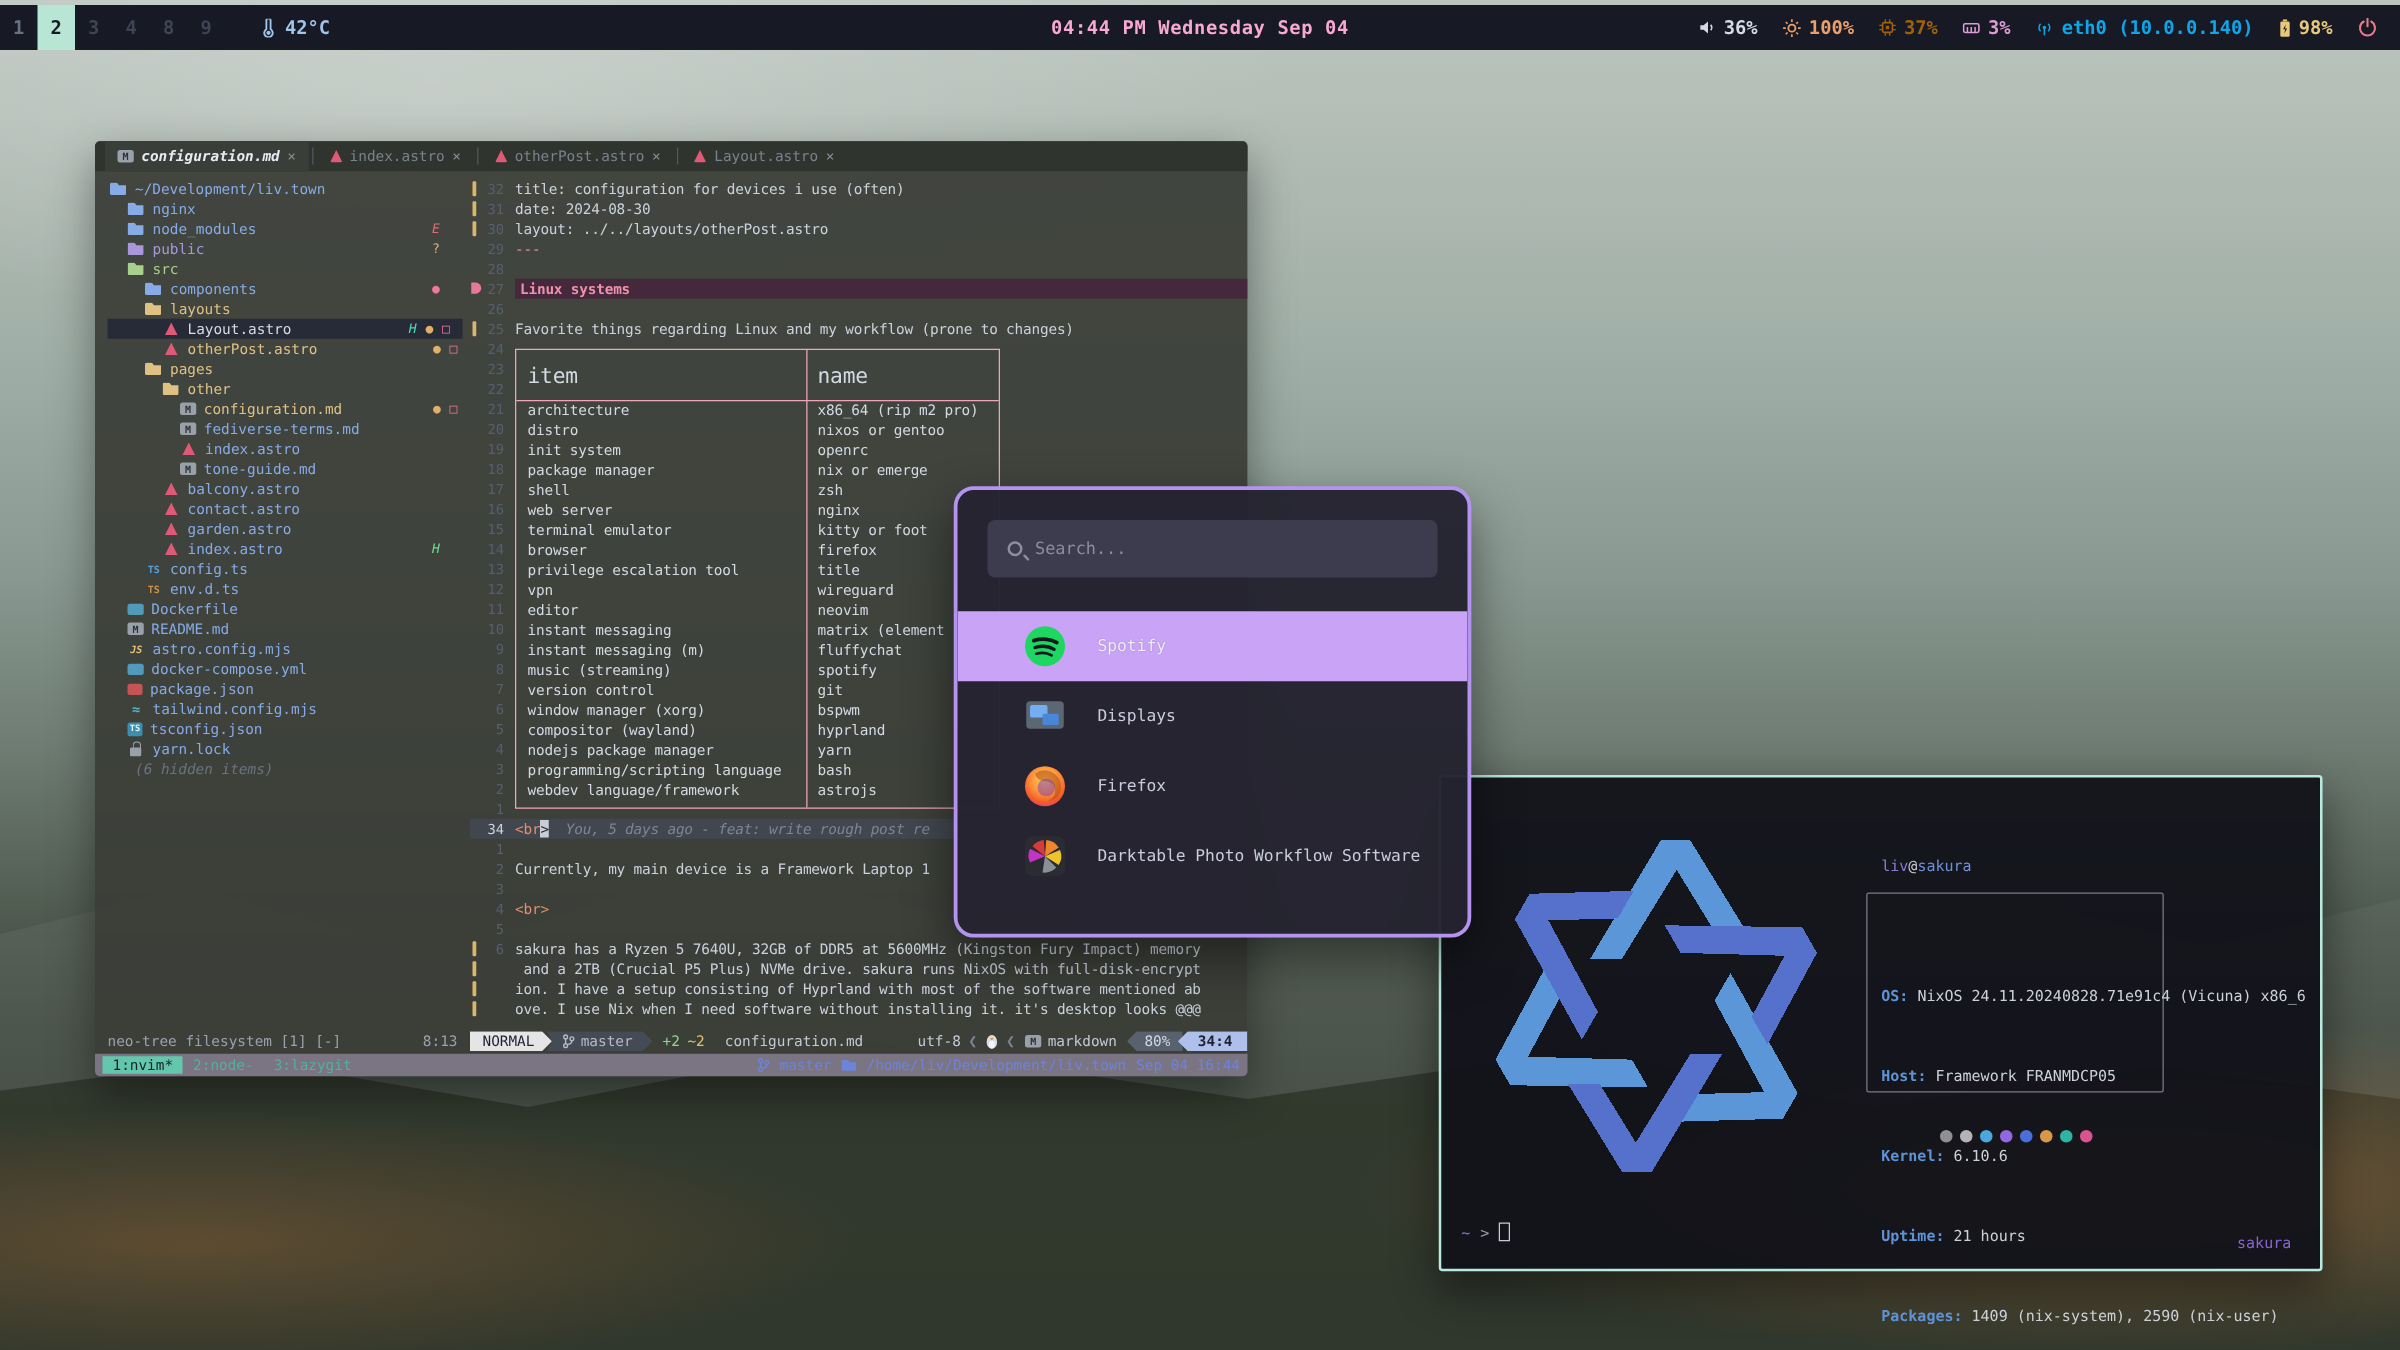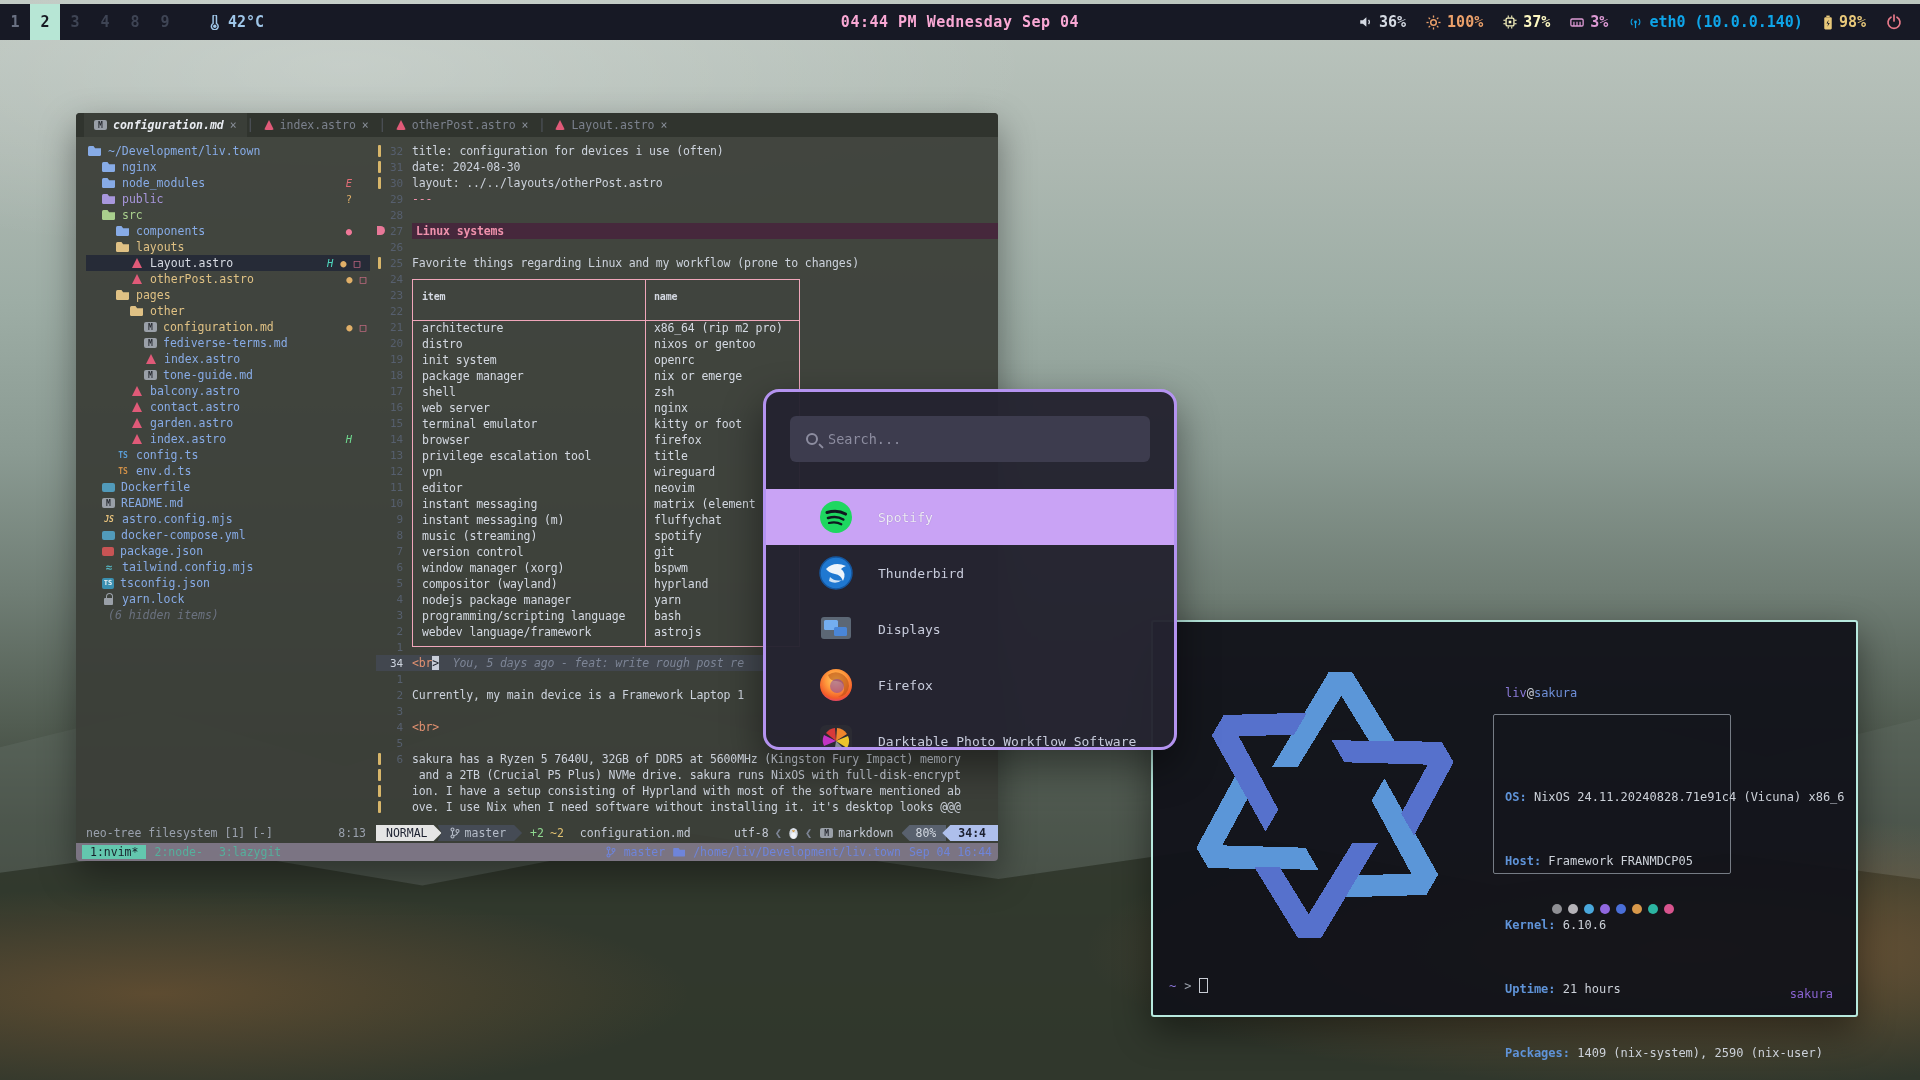--- a/index.html
+++ b/index.html
@@ -22,21 +22,21 @@
     display:flex; align-items:center; color:#d5dae3; font-size:15px; z-index:50; }
   .ws { display:flex; height:100%; }
   .ws-cell { width:30px; height:100%; display:flex; align-items:center; justify-content:center; font-weight:bold; color:#3e4454; cursor:default; }
   .ws-cell[data-st="visible"] { color:#6a7183; }
   .ws-cell[data-st="active"] { background:#b7e6d5; color:#171922; }
   .temp { display:flex; align-items:center; gap:7px; margin-left:28px; color:#9fc6e8; font-weight:bold; }
   .clock { position:absolute; left:50%; transform:translateX(-50%); font-weight:bold; color:#f9a8d4; letter-spacing:.5px; }
   .indics { margin-left:auto; display:flex; align-items:center; gap:20px; padding-right:18px; font-weight:bold; }
   .ind { display:flex; align-items:center; gap:6px; }
   .ind svg { display:block; }
-  .ind-vol { color:#d5dae3; } .ind-bri { color:#eba06a; } .ind-cpu { color:#fef9c3; }
+  .ind-vol { color:#d5dae3; } .ind-bri { color:#eba06a; } .ind-cpu { color:#a16207; }
   .ind-mem { color:#dd9ad4; } .ind-net { color:#0ea5e9; } .ind-bat { color:#e8c87a; } .ind-pow { color:#e87a8a; }
 
   
   .ed-win { position:absolute; left:76px; top:113px; width:922px; height:748px; background:rgba(58,62,55,.94);
     border-radius:4px; box-shadow:0 14px 36px rgba(0,0,0,.4); z-index:10; display:flex; flex-direction:column; color:#c9ceda; }
   .tabbar { height:24px; background:#30342e; border-radius:4px 4px 0 0; display:flex; align-items:center; font-size:11.5px; padding-left:8px; }
   .tab { display:flex; align-items:center; gap:6px; padding:0 10px; height:100%; color:#7b818d; cursor:pointer; }
   .tab[data-active="true"] { background:#3a3e38; color:#e8ebf0; font-weight:bold; font-style:italic; }
   .tab .tclose { color:#8a909a; font-style:normal; font-weight:normal; }
   .tabsep { color:#565b66; }
@@ -98,21 +98,21 @@
   .tagtxt { color:#e09070; }
   .cursor { background:#c8cdd8; color:#22252c; }
   .blame { color:#7d8596;font-style:italic; }
 
   
   .sectionB { display:flex; }
   .gcol .eln { }
   .mdtable { position:relative; margin-top:8px; width:388px; height:368px; border:1px solid #f0a6ba; color:#d4d9e2; }
   .mdtable .vdiv { position:absolute; top:0; bottom:0; left:232px; width:0; border-left:1px solid #f0a6ba; }
   .mdtable .hdiv { position:absolute; left:0; right:0; top:40px; height:0; border-top:1px solid #f0a6ba; }
-  .mdtable .th { position:absolute; top:11px; font-size:10px;font-weight:bold; }
+  .mdtable .th { position:absolute; top:11px; font-size:17px; }
   .mdtable .th1 { left:9px; } .mdtable .th2 { left:241px; }
   .trows { position:absolute; top:40px; left:0; right:0; }
   .trow { height:16px; display:flex; align-items:center; white-space:pre; }
   .trow .c1 { width:232px; padding-left:9px; overflow:hidden; flex-shrink:0; }
   .trow .c2 { padding-left:9px; overflow:hidden; }
 
   
   .statusrow { height:16px; display:flex; font-size:11.5px; align-items:stretch; }
   .nt-status { width:300px; flex-shrink:0; display:flex; align-items:center; color:#9aa1ad; padding:0 10px;gap:16px; }
   .nt-status .rt { margin-left:auto; }
@@ -974,29 +974,20 @@
   </div>
   <div class="llist">
     <div class="lrow" data-sel="true">
       <svg class="appicon" viewBox="0 0 36 36">
         <circle cx="18" cy="18" r="16" fill="#1ed760"></circle>
         <path d="M9 13.5 c6.5-2 14-1.2 18.5 1.6" stroke="#101820" stroke-width="3" fill="none" stroke-linecap="round"></path>
         <path d="M10 19 c5.5-1.6 11.5-0.9 15.3 1.5" stroke="#101820" stroke-width="2.6" fill="none" stroke-linecap="round"></path>
         <path d="M11 24 c4.5-1.2 9-0.7 12.3 1.3" stroke="#101820" stroke-width="2.2" fill="none" stroke-linecap="round"></path>
       </svg>
       <span class="llabel">Spotify</span>
-    </div>
-    <div class="lrow">
-      <svg class="appicon" viewBox="0 0 36 36">
-        <circle cx="18" cy="18" r="16" fill="#1f78d1"></circle>
-        <circle cx="18" cy="18" r="16" fill="none" stroke="#15569e" stroke-width="1.5"></circle>
-        <path d="M8 14 q8-8 20-3 q-3 1-5 3 q6 4 2 12 q-2-6-8-7 q-6-1-9-5z" fill="#eef4fb"></path>
-        <path d="M12 22 q5 5 12 3 q-6 5-13 1z" fill="#cfe2f5"></path>
-      </svg>
-      <span class="llabel">Thunderbird</span>
     </div>
     <div class="lrow">
       <svg class="appicon" viewBox="0 0 36 36">
         <rect x="3" y="6" width="30" height="22" rx="3" fill="#5c6775"></rect>
         <rect x="6" y="9" width="14" height="10" rx="1.5" fill="#74aef0"></rect>
         <rect x="16" y="16" width="13" height="9" rx="1.5" fill="#4a86d8"></rect>
       </svg>
       <span class="llabel">Displays</span>
     </div>
     <div class="lrow">

